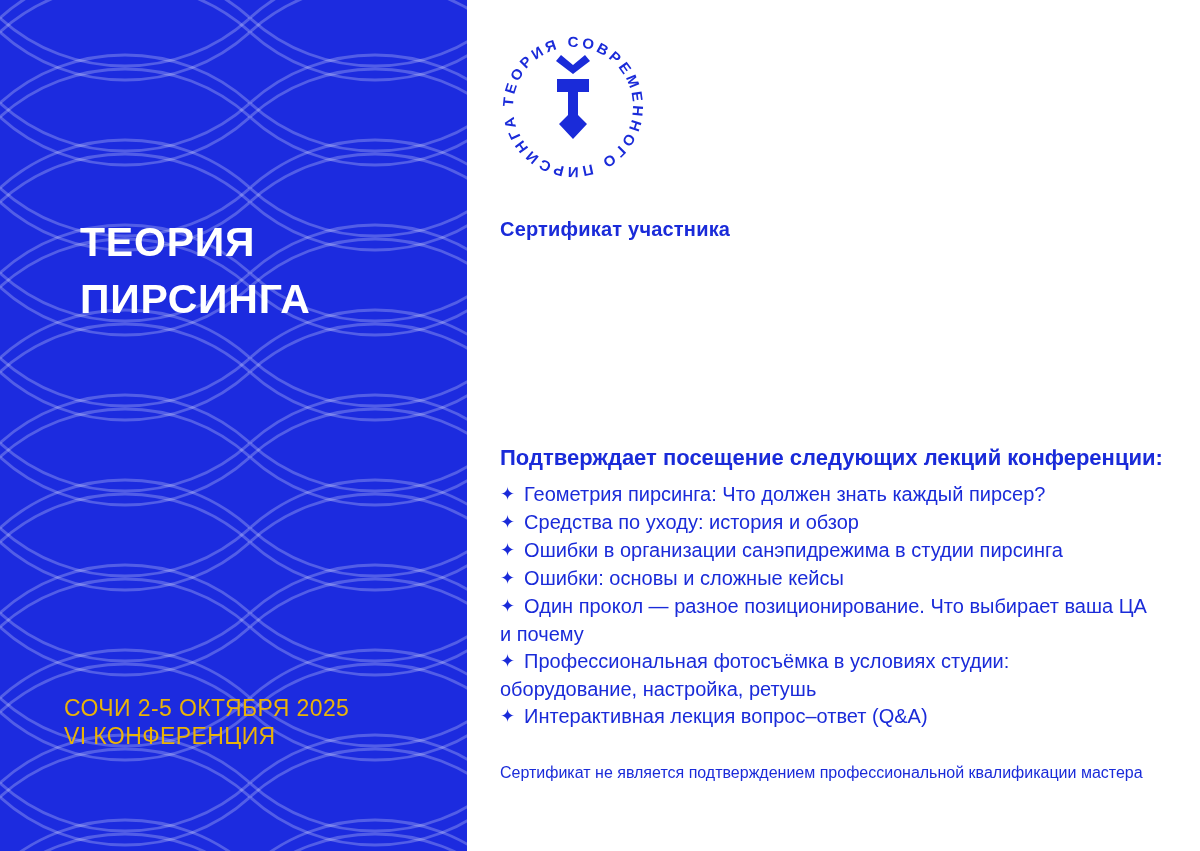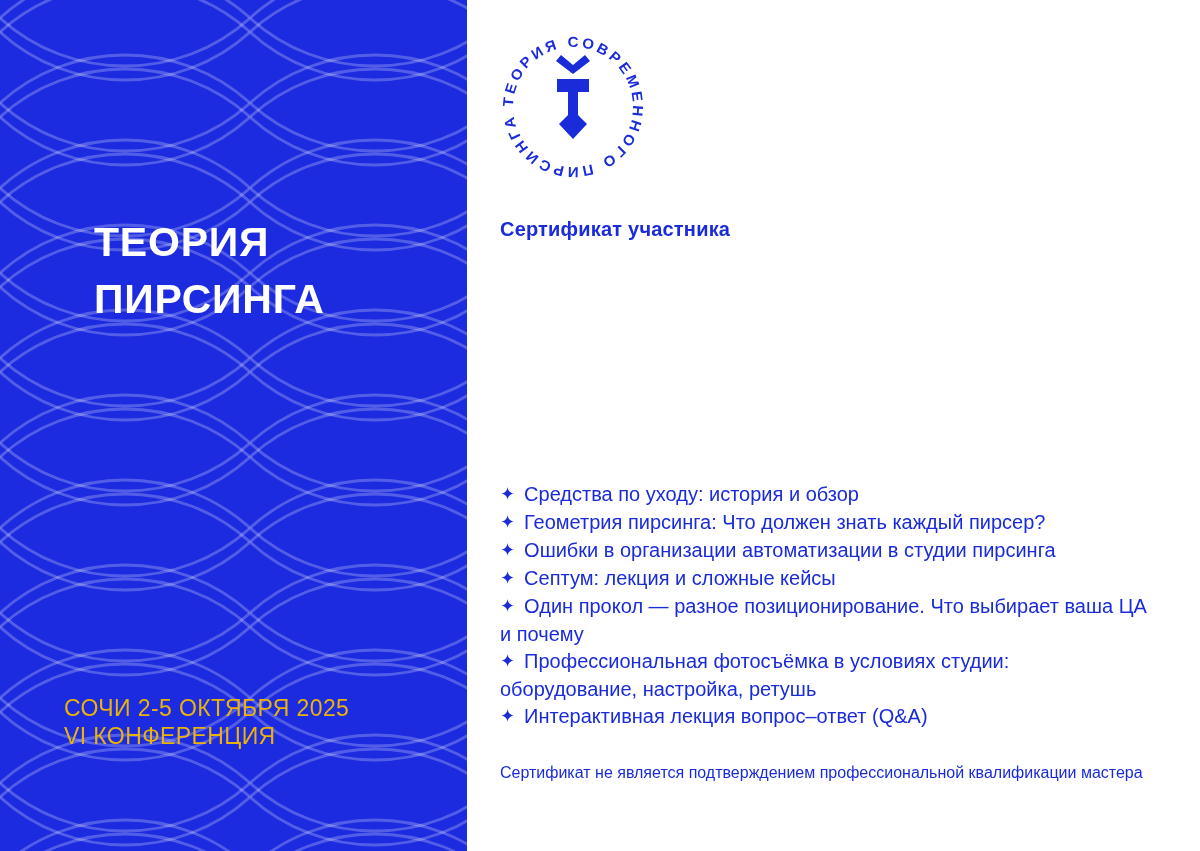--- a/index.html
+++ b/index.html
@@ -4,21 +4,21 @@
 <style>
   html,body{margin:0;padding:0;background:#e8e8e8;}
   .stage{
     position:relative;width:1200px;height:851px;background:#ffffff;overflow:hidden;
     font-family:"Liberation Sans",sans-serif;
   }
   
   .panel{position:absolute;left:0;top:0;width:467px;height:851px;background:#1c2bdf;overflow:hidden;}
   .panel svg.waves{position:absolute;left:0;top:0;display:block;}
   .panel-title{
-    position:absolute;left:94px;top:214px;color:#ffffff;
+    position:absolute;left:80px;top:214px;color:#ffffff;
     font-size:41px;font-weight:700;line-height:57px;letter-spacing:0.8px;white-space:nowrap;
   }
   .panel-footer{
     position:absolute;left:64px;top:695px;color:#eab308;
     font-size:23px;font-weight:400;line-height:27.5px;letter-spacing:0.4px;white-space:nowrap;
   }
   
   .logo{position:absolute;left:494px;top:28px;}
   .logo .ring{fill:#1a2bd9;font-size:14.5px;font-weight:700;letter-spacing:3px;}
   .logo .mark{fill:#1a2bd9;}
@@ -86,26 +86,27 @@
     </defs>
     <text class="ring">
       <textPath href="#ringPath" startOffset="0" textLength="370" lengthAdjust="spacingAndGlyphs">ТЕОРИЯ СОВРЕМЕННОГО ПИРСИНГА</textPath>
     </text>
     <path class="mark" d="M-17,-46 L0,-33 L17,-46 L12,-52 L0,-42 L-12,-52 Z"></path>
     <path class="mark" d="M-16,-28 L16,-28 L16,-15 L5,-15 L5,8 L14,17 L0,32 L-14,17 L-5,8 L-5,-15 L-16,-15 Z"></path>
   </svg>
 
   <h1 class="cert-title">Сертификат участника</h1>
 
+  <h2 class="lectures-heading">Подтверждает посещение следующих лекций конференции:</h2>
 
   <ul class="lectures">
+    <li><span class="bul">✦</span><span>Геометрия пирсинга: Что должен знать каждый пирсер?</span></li>
     <li><span class="bul">✦</span><span>Средства по уходу: история и обзор</span></li>
-    <li><span class="bul">✦</span><span>Геометрия пирсинга: Что должен знать каждый пирсер?</span></li>
-    <li><span class="bul">✦</span><span>Ошибки в организации автоматизации в студии пирсинга</span></li>
-    <li><span class="bul">✦</span><span>Септум: лекция и сложные кейсы</span></li>
+    <li><span class="bul">✦</span><span>Ошибки в организации санэпидрежима в студии пирсинга</span></li>
+    <li><span class="bul">✦</span><span>Ошибки: основы и сложные кейсы</span></li>
     <li><span class="bul">✦</span><span>Один прокол — разное позиционирование. Что выбирает ваша ЦА и почему</span></li>
     <li><span class="bul">✦</span><span>Профессиональная фотосъёмка в условиях студии: оборудование, настройка, ретушь</span></li>
     <li><span class="bul">✦</span><span>Интерактивная лекция вопрос–ответ (Q&amp;A)</span></li>
   </ul>
 
   <p class="disclaimer">Сертификат не является подтверждением профессиональной квалификации мастера</p>
 
 </div>
 
 </body></html>

